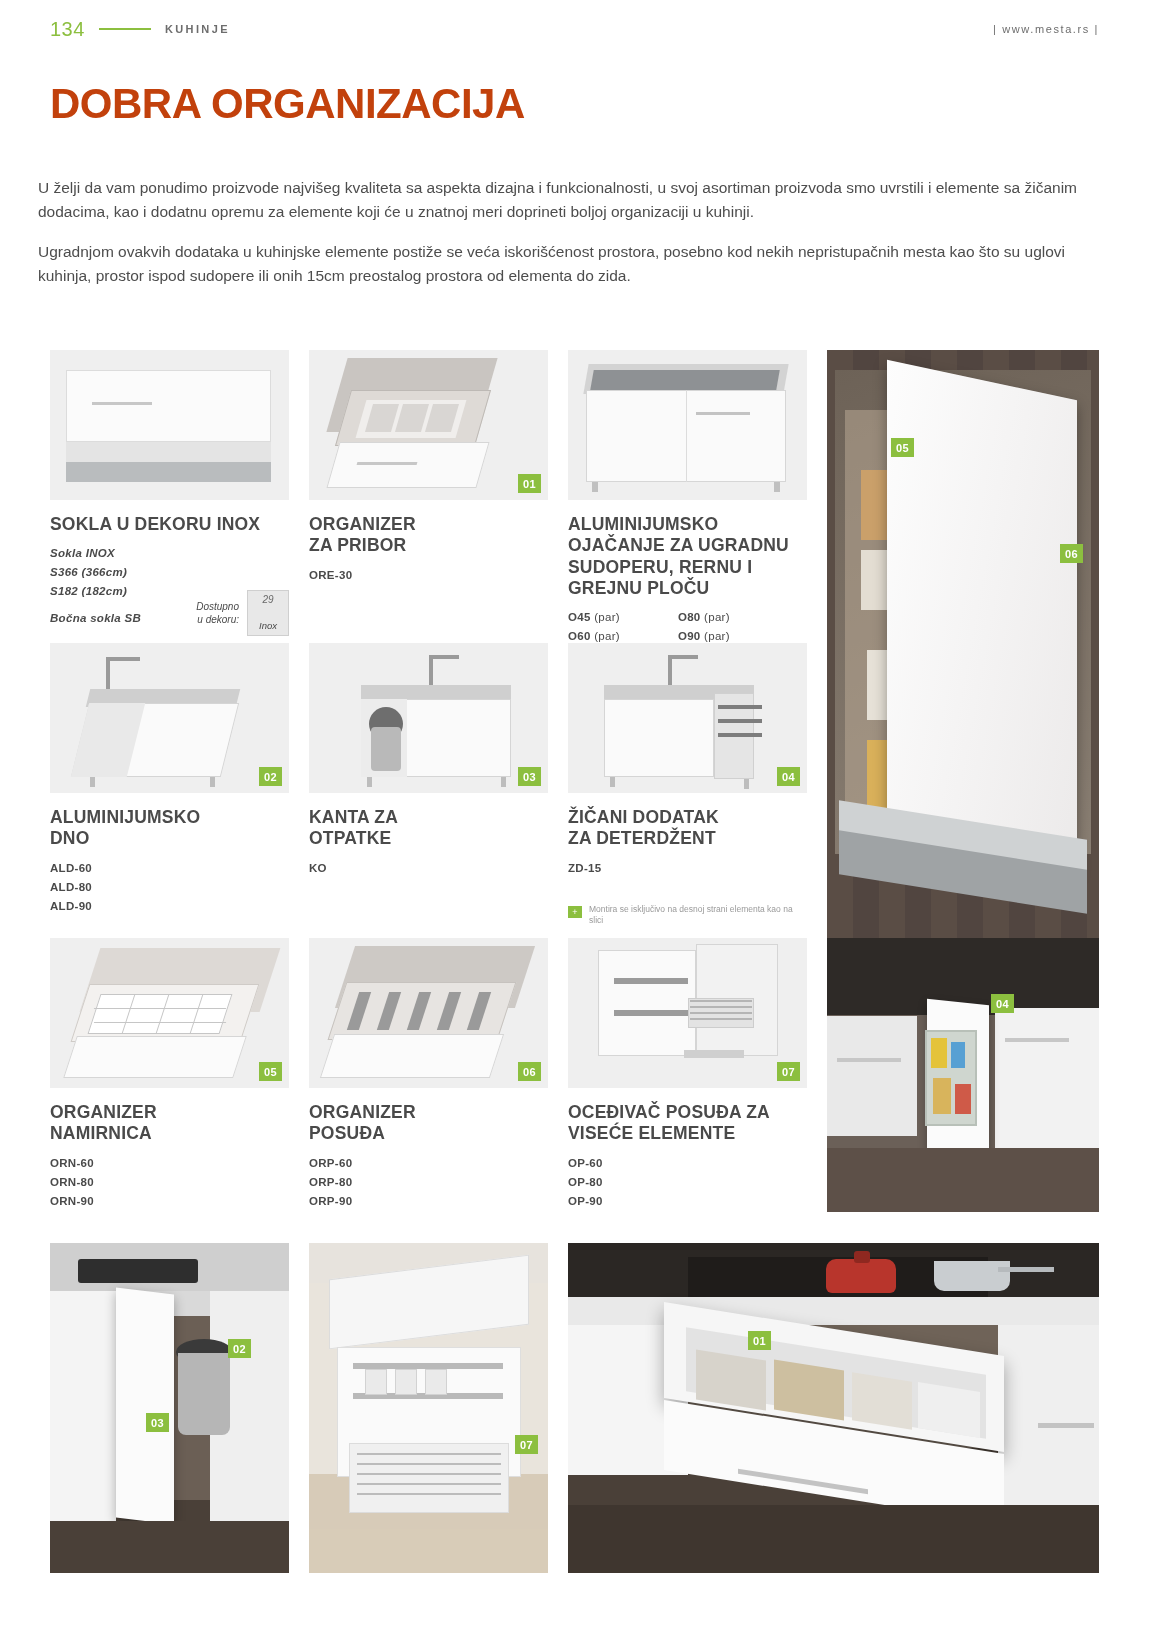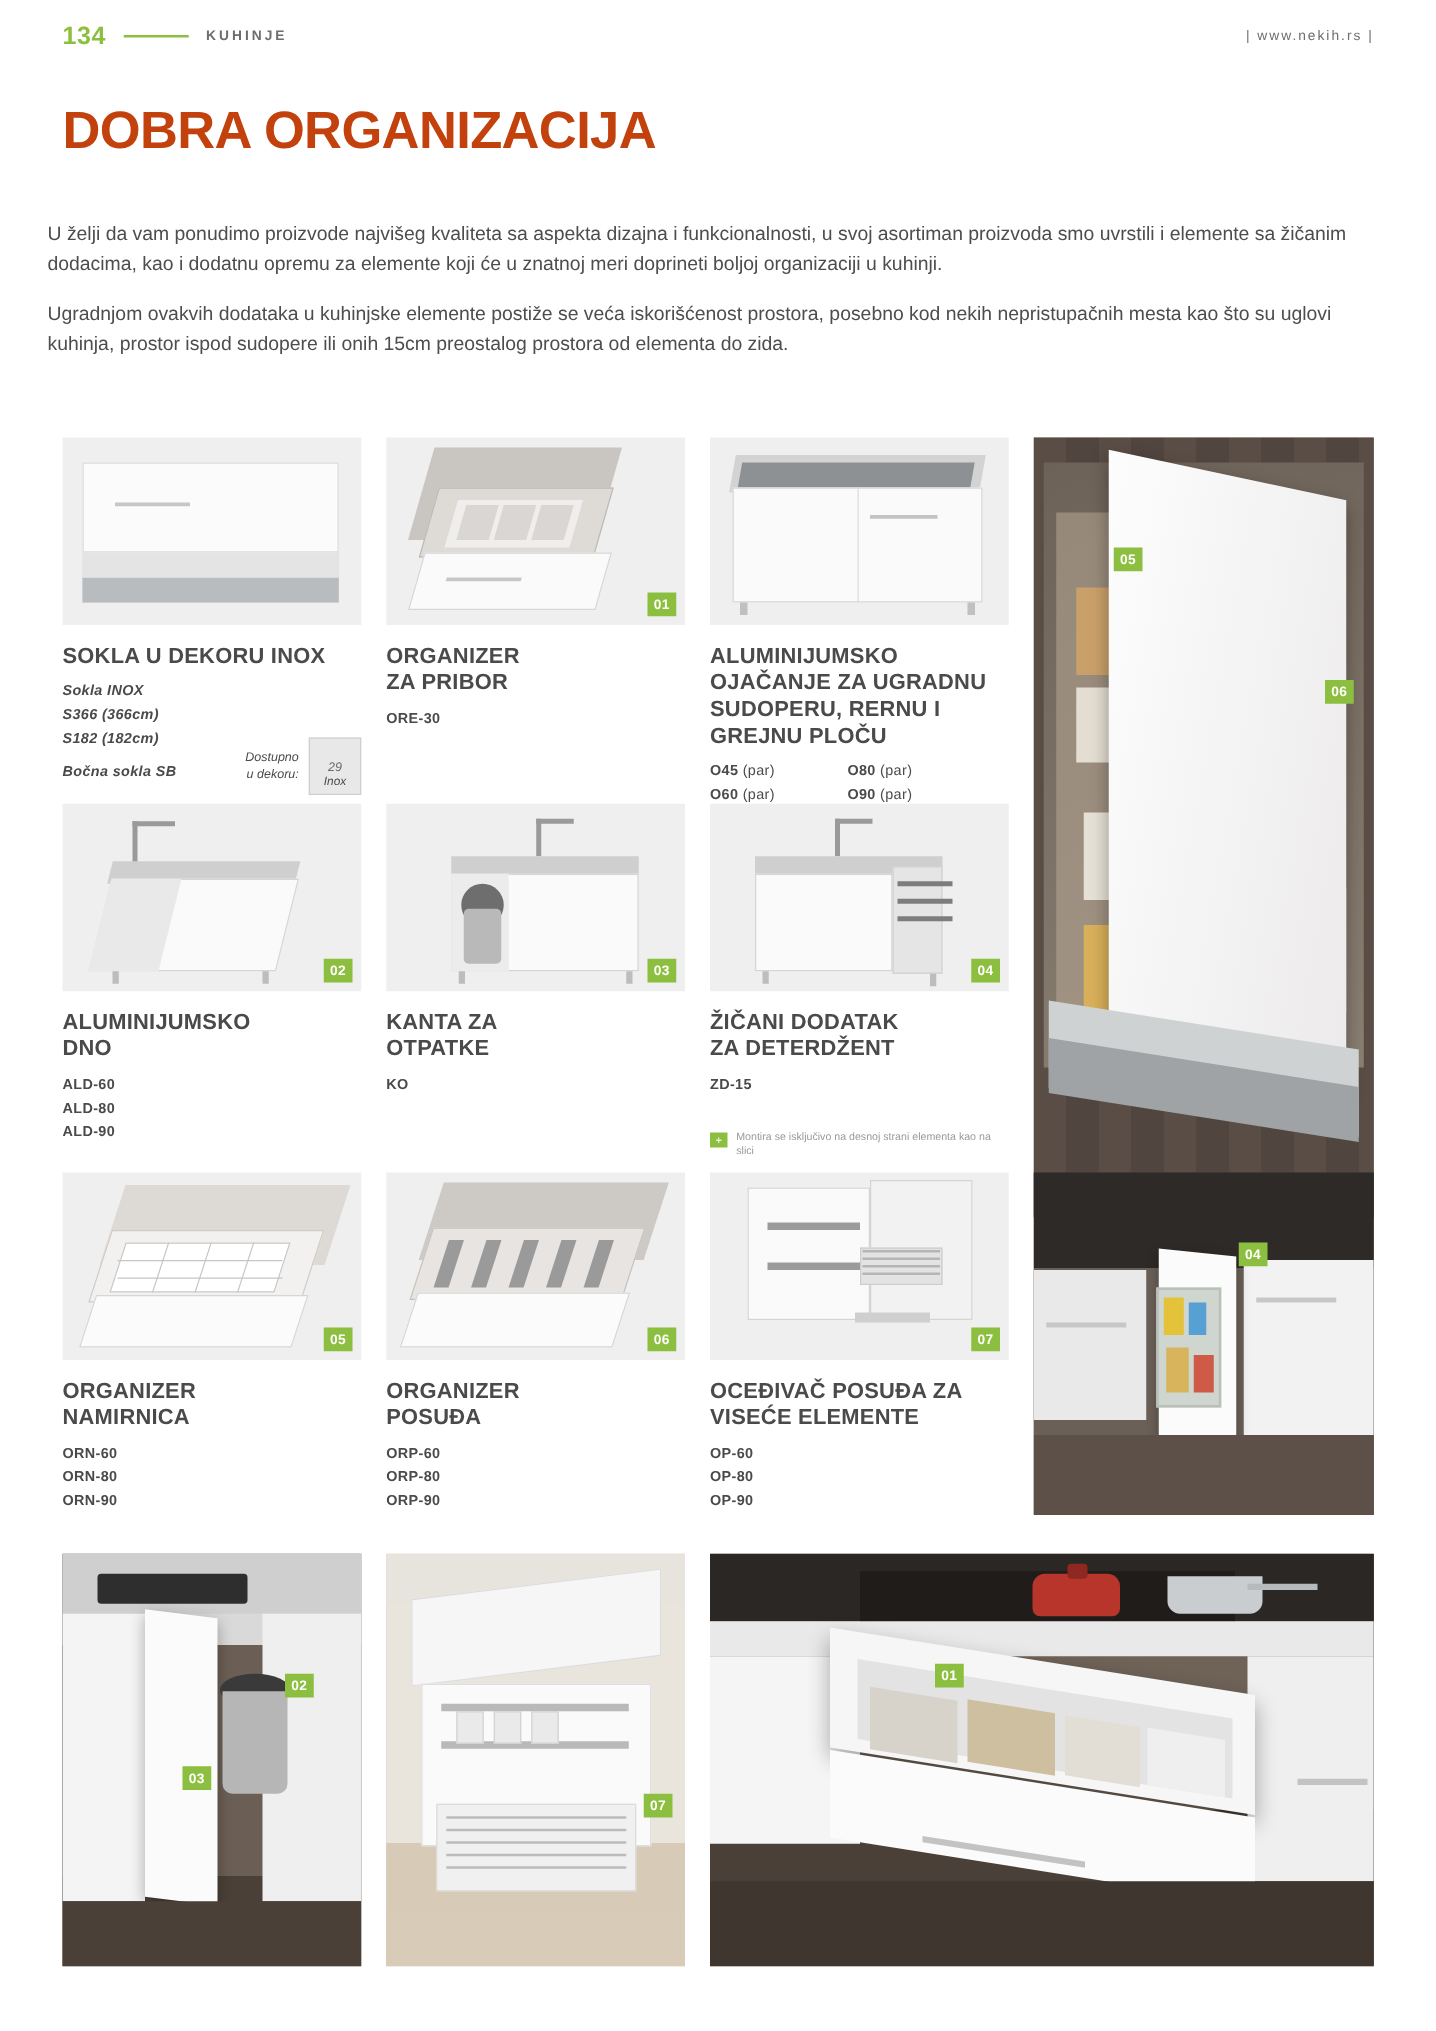--- a/index.html
+++ b/index.html
@@ -24,21 +24,21 @@
   .header {
     position: absolute;
     top: 18px; left: 50px; right: 50px;
     height: 22px;
     display: flex;
     align-items: center;
   }
   .page-num {
     color: #8cbf3f;
     font-size: 20px;
-    font-weight: bold;
+    font-weight: normal;
     letter-spacing: 0.5px;
   }
   .head-rule {
     width: 52px;
     height: 2px;
     background: #8cbf3f;
     margin: 0 14px;
   }
   .head-cat {
     font-size: 11px;
@@ -145,21 +145,21 @@
     line-height: 1.3;
   }
   .swatch {
     width: 42px; height: 46px;
     border: 1px solid #cfcfcf;
     background: #e8e8e8;
     font-size: 9px;
     color: #555;
     display: flex;
     flex-direction: column;
-    justify-content: flex-end;
+    justify-content: space-between;
     align-items: center;
     padding: 3px 0 4px 0;
   }
   .swatch .num { font-size: 10px; color:#6a6a6a; }
   .swatch .nm { font-size: 9.5px; color:#4a4a4a; }
 
   .two-col-codes {
     display: flex;
     gap: 58px;
   }
@@ -205,21 +205,21 @@
 </style>
 </head>
 <body>
 
 <div class="page">
 
   <div class="header">
     <span class="page-num">134</span>
     <span class="head-rule"></span>
     <span class="head-cat">KUHINJE</span>
-    <span class="head-right">| www.nekih.rs |</span>
+    <span class="head-right">| www.mesta.rs |</span>
   </div>
 
   <h1 class="title">
     <span class="l1">DOBRA ORGANIZACIJA</span>
   </h1>
 
   <div class="intro">
     <p>U želji da vam ponudimo proizvode najvišeg kvaliteta sa aspekta dizajna i funkcionalnosti, u svoj asortiman proizvoda smo uvrstili i elemente sa žičanim dodacima, kao i dodatnu opremu za elemente koji će u znatnoj meri doprineti boljoj organizaciji u kuhinji.</p>
     <p>Ugradnjom ovakvih dodataka u kuhinjske elemente postiže se veća iskorišćenost prostora, posebno kod nekih nepristupačnih mesta kao što su uglovi kuhinja, prostor ispod sudopere ili onih 15cm preostalog prostora od elementa do zida.</p>
   </div>

